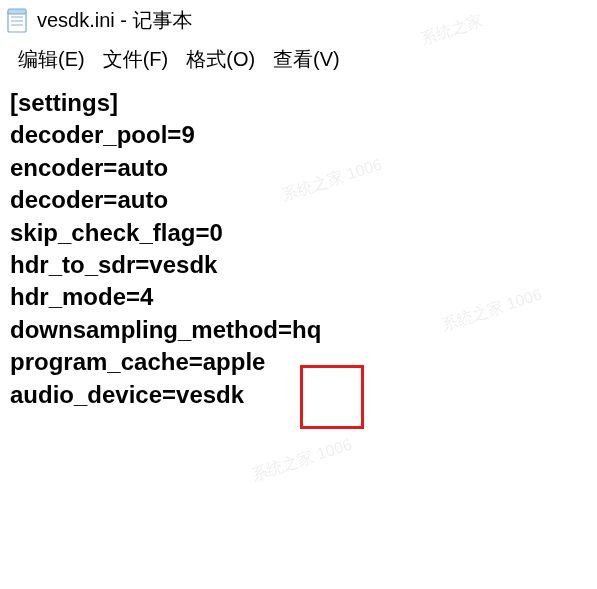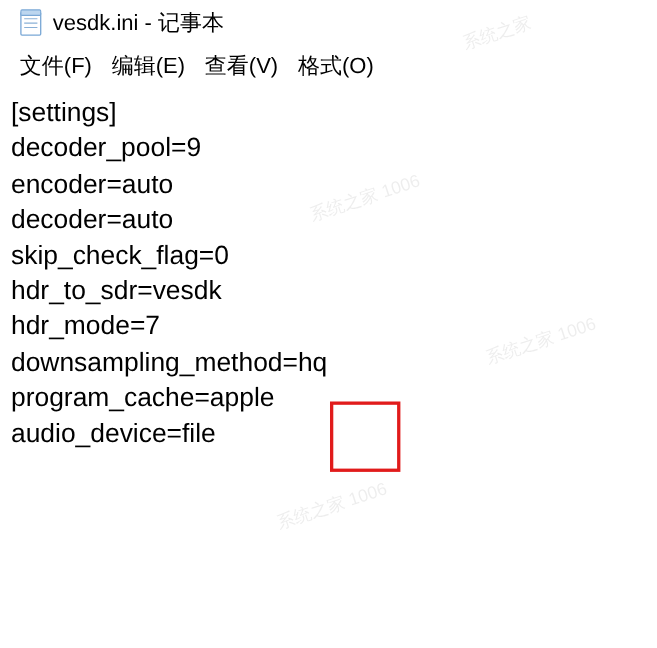--- a/index.html
+++ b/index.html
@@ -8,21 +8,21 @@
     background: #ffffff;
     width: 597px;
     height: 589px;
     overflow: hidden;
     position: relative;
     color: #000;
   }
   .titlebar {
     display: flex;
     align-items: center;
-    padding: 6px 10px 4px 16px;
+    padding: 6px 10px 4px 5px;
     font-size: 20px;
     color: #000;
   }
   .notepad-icon {
     width: 24px;
     height: 28px;
     margin-right: 8px;
     position: relative;
     flex-shrink: 0;
   }
@@ -40,20 +40,21 @@
     cursor: default;
     white-space: nowrap;
   }
   .content {
     position: relative;
     padding: 4px 10px;
     font-size: 24px;
     line-height: 1.35;
     color: #000;
     font-family: Arial, "Microsoft YaHei", sans-serif;
+    font-weight: bold;
   }
   .content .line { white-space: pre; }
   .highlight-box {
     position: absolute;
     border: 3px solid #e11b1b;
     pointer-events: none;
   }
   .watermark {
     position: absolute;
     color: rgba(0,0,0,0.07);
@@ -73,37 +74,37 @@
       <rect x="3" y="3" width="18" height="5" rx="1" fill="#bcd6ef" stroke="#7aa8d6" stroke-width="1"></rect>
       <line x1="6" y1="11" x2="18" y2="11" stroke="#8ab0d6" stroke-width="1"></line>
       <line x1="6" y1="15" x2="18" y2="15" stroke="#8ab0d6" stroke-width="1"></line>
       <line x1="6" y1="19" x2="18" y2="19" stroke="#8ab0d6" stroke-width="1"></line>
     </svg>
   </span>
   <span class="title-text">vesdk.ini - 记事本</span>
 </div>
 
 <div class="menubar">
+  <div class="menu-item">编辑(E)</div>
   <div class="menu-item">文件(F)</div>
-  <div class="menu-item">编辑(E)</div>
+  <div class="menu-item">格式(O)</div>
   <div class="menu-item">查看(V)</div>
-  <div class="menu-item">格式(O)</div>
 </div>
 
 <div class="content">
   <div class="line">[settings]</div>
   <div class="line">decoder_pool=9</div>
   <div class="line">encoder=auto</div>
   <div class="line">decoder=auto</div>
   <div class="line">skip_check_flag=0</div>
   <div class="line">hdr_to_sdr=vesdk</div>
-  <div class="line">hdr_mode=7</div>
+  <div class="line">hdr_mode=4</div>
   <div class="line">downsampling_method=hq</div>
   <div class="line">program_cache=apple</div>
-  <div class="line">audio_device=file</div>
+  <div class="line">audio_device=vesdk</div>
 </div>
 
 <div class="highlight-box" style="left:300px;top:365px;width:64px;height:64px;"></div>
 
 <div class="watermark" style="left:420px; top:20px;">系统之家</div>
 <div class="watermark" style="left:280px; top:170px;">系统之家 1006</div>
 <div class="watermark" style="left:440px; top:300px;">系统之家 1006</div>
 <div class="watermark" style="left:250px; top:450px;">系统之家 1006</div>
 
 </body></html>

